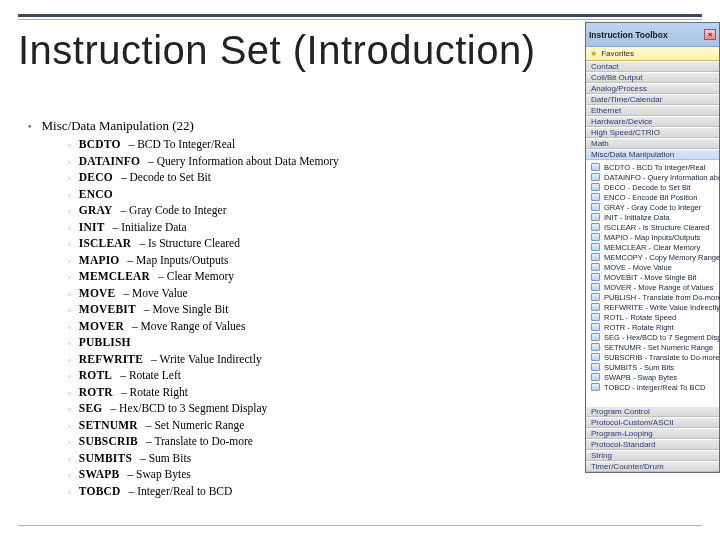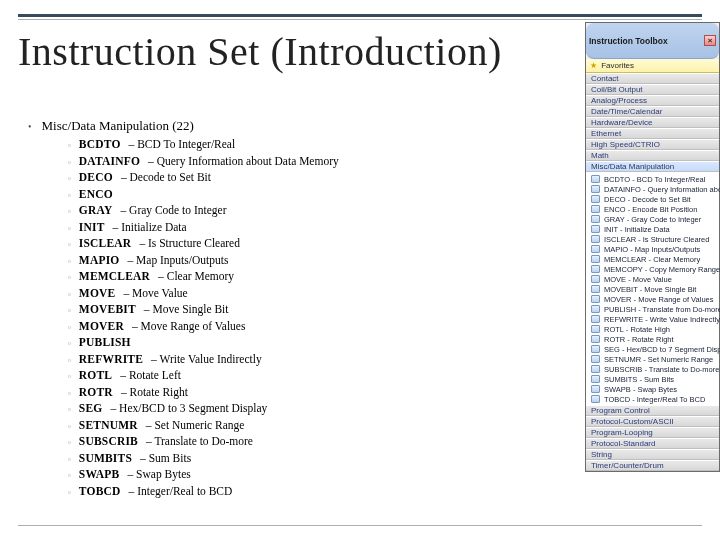--- a/index.html
+++ b/index.html
@@ -17,21 +17,21 @@
     right: 18px;
     top: 14px;
     border-top: 3px solid #3a4a5a;
     border-bottom: 1px solid #a8b0b8;
     height: 6px;
   }
   .slide-title {
     position: absolute;
     left: 18px;
     top: 28px;
-    font-family: Liberation Serif, serif;
+    font-family: Liberation Sans, sans-serif;
     font-weight: 300;
     font-size: 40px;
     color: #222;
     letter-spacing: 0.5px;
   }
   .body {
     position: absolute;
     left: 28px;
     top: 118px;
     width: 500px;
@@ -75,26 +75,25 @@
     border: 1px solid #6b6b6b;
     background: #efefef;
     font-family: Tahoma, Arial, sans-serif;
     font-size: 8px;
   }
   .tb-titlebar {
     display: flex;
     align-items: center;
     justify-content: space-between;
     background: linear-gradient(#bfd4ef, #a7c2e6);
-    padding: 12px 3px;
+    padding: 6px 3px;
     font-size: 8.5px;
     font-weight: 700;
     color: #1a1a1a;
     border-bottom: 1px solid #8aa6c8;
-    border-radius: 8px;
   }
   .tb-close {
     width: 12px; height: 11px;
     background: linear-gradient(#f6cfcf,#e98888);
     border: 1px solid #a85050;
     display: flex; align-items: center; justify-content: center;
     font-size: 8px; color: #5a1414; font-weight: 700;
     line-height: 1;
   }
   .tb-fav {
@@ -114,21 +113,21 @@
     font-size: 8px;
     white-space: nowrap;
     overflow: hidden;
   }
   .tb-section.active {
     background: linear-gradient(#d9e7ff,#c6dbfa);
     color: #23365e;
   }
   .tb-items {
     background: #ffffff;
-    padding: 2px 3px 1px 5px;
+    padding: 2px 3px 14px 5px;
   }
   .tb-item {
     display: flex;
     align-items: center;
     gap: 4px;
     padding: 0.5px 0;
     color: #172035;
     font-size: 7.5px;
     white-space: nowrap;
   }
@@ -279,22 +278,22 @@
   </div>
   <div class="tb-fav">
     <span class="star">★</span>
     <span>Favorites</span>
   </div>
   <div id="tb-top">
       <div class="tb-section">Contact</div>
       <div class="tb-section">Coil/Bit Output</div>
       <div class="tb-section">Analog/Process</div>
       <div class="tb-section">Date/Time/Calendar</div>
+      <div class="tb-section">Ethernet</div>
       <div class="tb-section">Hardware/Device</div>
-      <div class="tb-section">Ethernet</div>
       <div class="tb-section">High Speed/CTRIO</div>
       <div class="tb-section">Math</div>
     </div>
   <div class="tb-section active">Misc/Data Manipulation</div>
   <div class="tb-items" id="tb-items">
       <div class="tb-item">
         <span class="tb-ico"></span>
         <span>BCDTO - BCD To Integer/Real</span>
       </div>
       <div class="tb-item">
@@ -348,21 +347,21 @@
       <div class="tb-item">
         <span class="tb-ico"></span>
         <span>PUBLISH - Translate from Do-more</span>
       </div>
       <div class="tb-item">
         <span class="tb-ico"></span>
         <span>REFWRITE - Write Value Indirectly</span>
       </div>
       <div class="tb-item">
         <span class="tb-ico"></span>
-        <span>ROTL - Rotate High</span>
+        <span>ROTL - Rotate Speed</span>
       </div>
       <div class="tb-item">
         <span class="tb-ico"></span>
         <span>ROTR - Rotate Right</span>
       </div>
       <div class="tb-item">
         <span class="tb-ico"></span>
         <span>SEG - Hex/BCD to 7 Segment Display</span>
       </div>
       <div class="tb-item">

